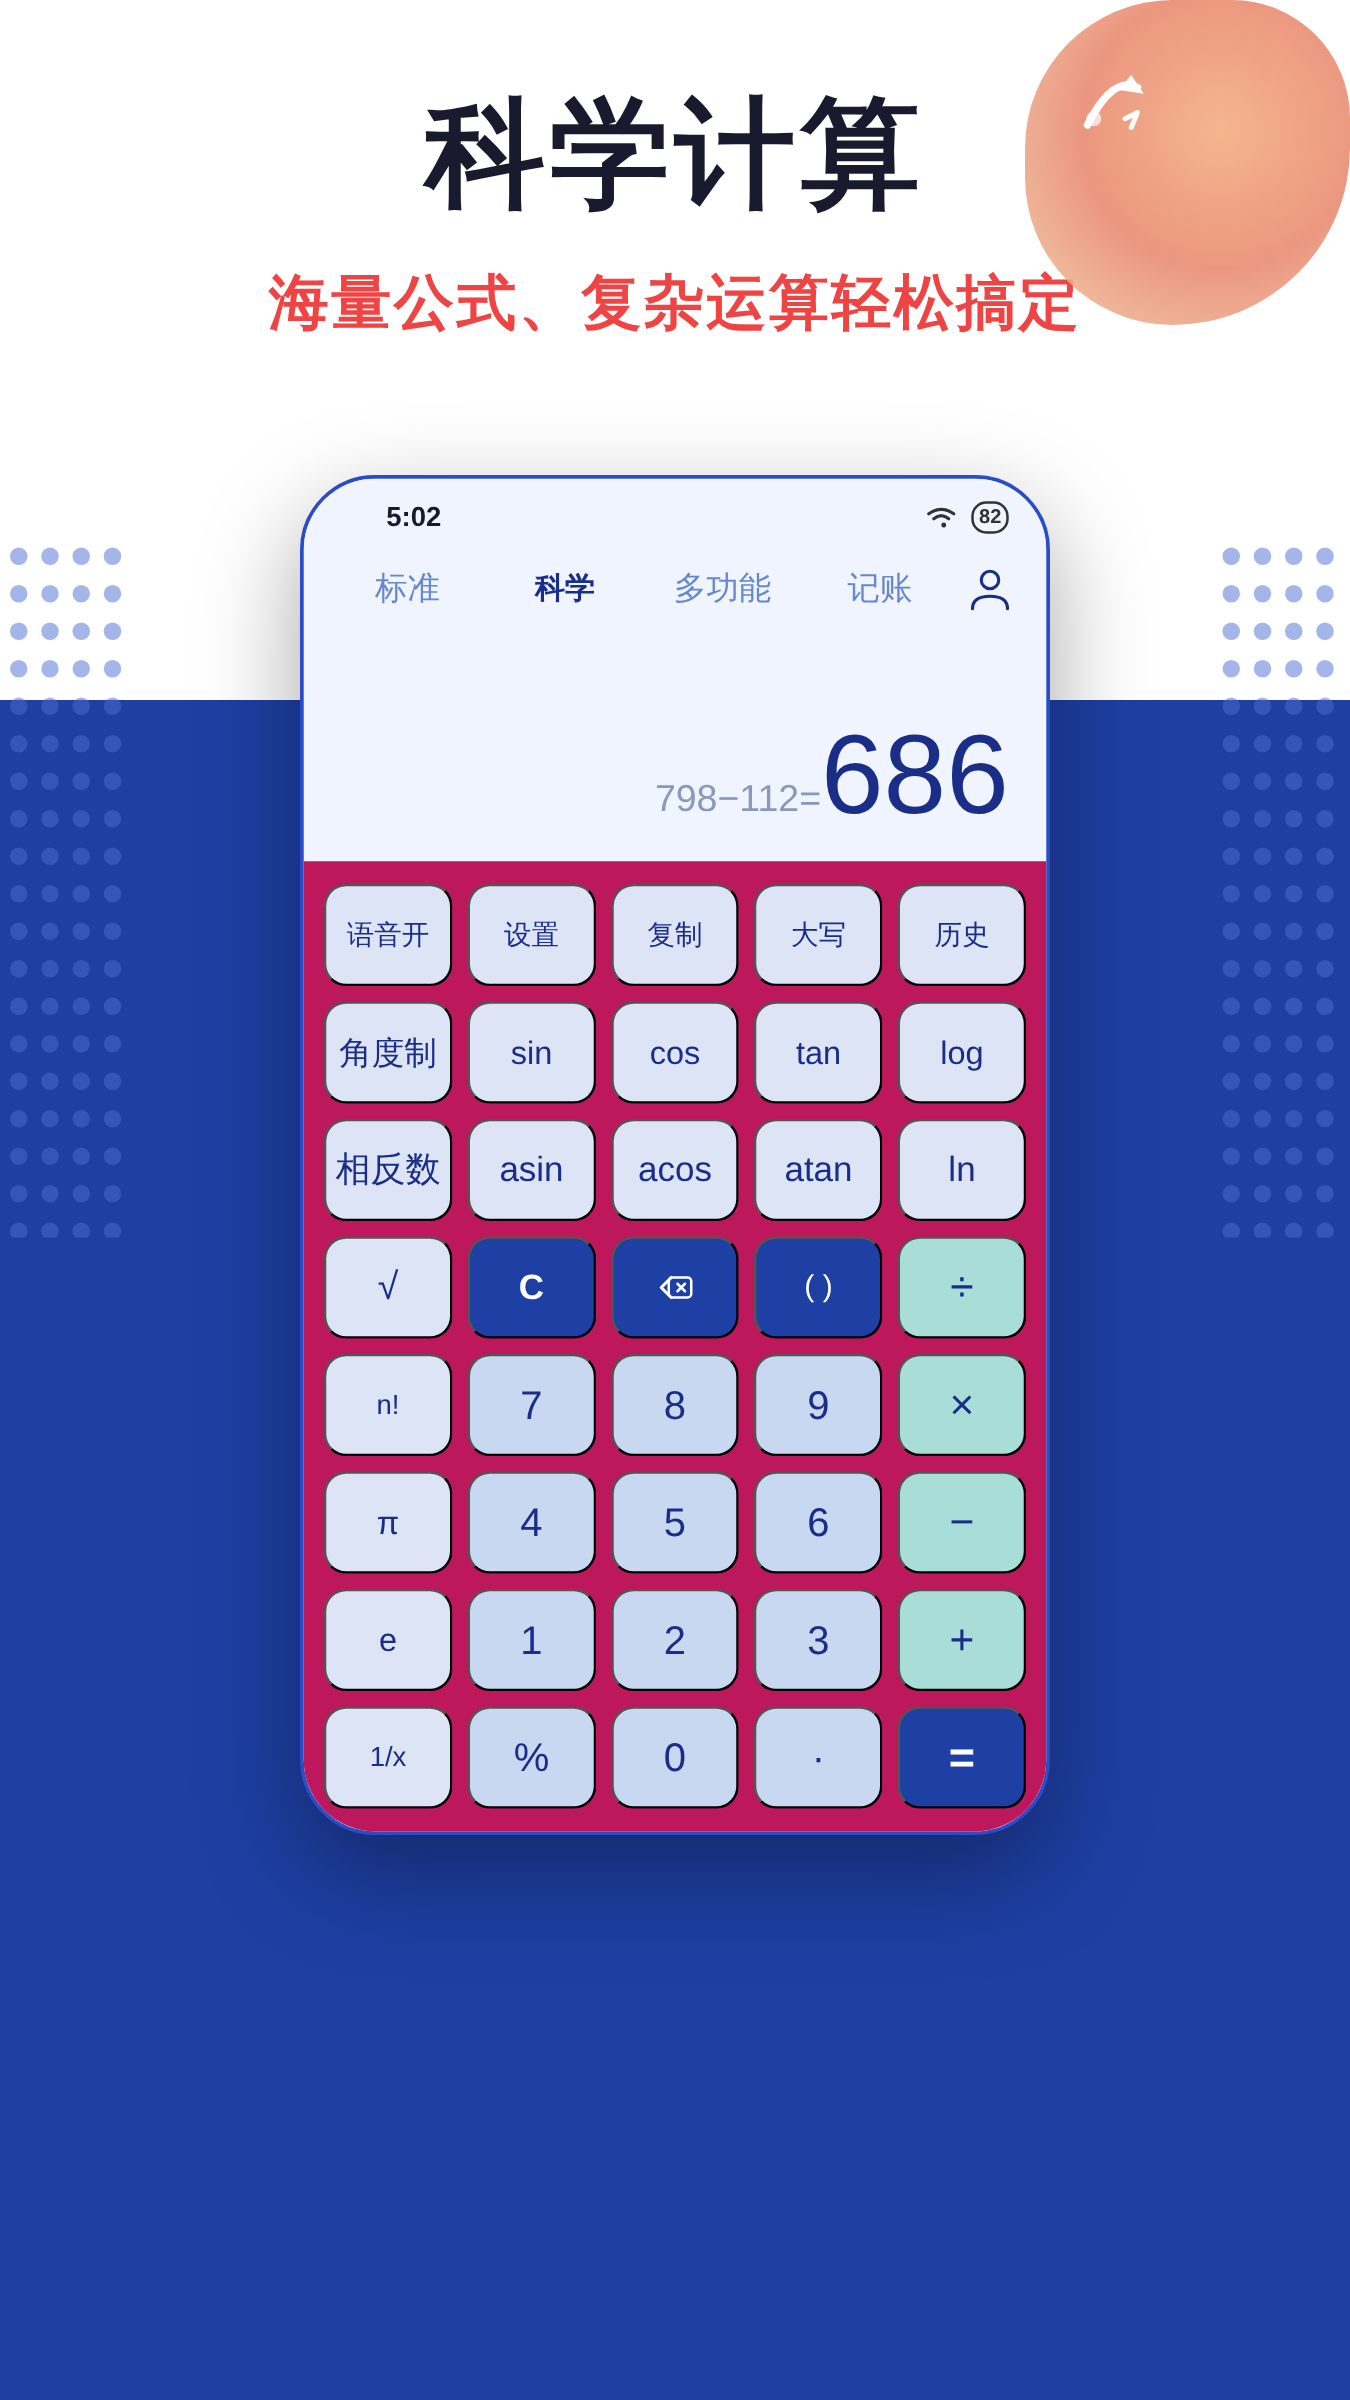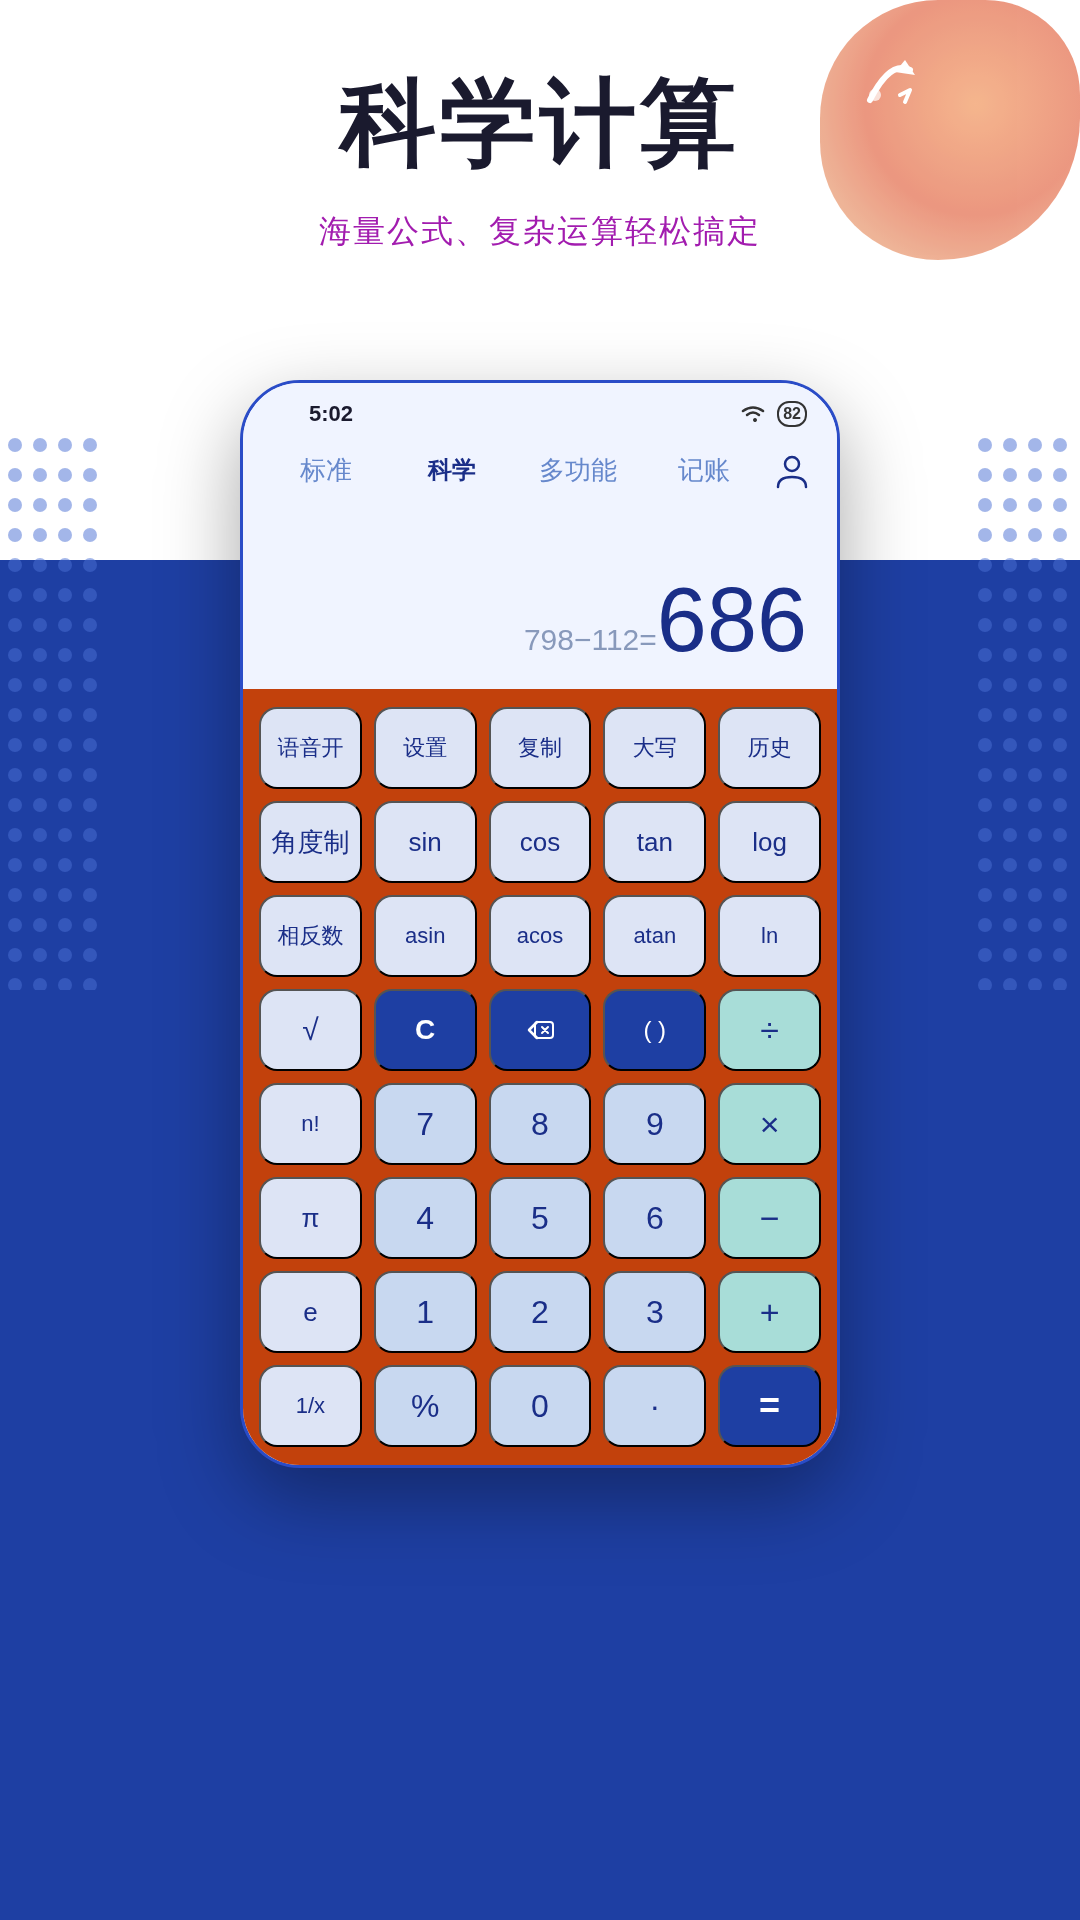--- a/index.html
+++ b/index.html
@@ -28,23 +28,23 @@
     }
 
     .hero-title {
       font-size: 96px;
       font-weight: 900;
       color: #1a1a2e;
       letter-spacing: 4px;
     }
 
     .hero-subtitle {
-      font-size: 32px;
-      font-weight: 400;
-      color: #a21caf;
+      font-size: 48px;
+      font-weight: 700;
+      color: #ef4444;
       margin-top: 20px;
       letter-spacing: 2px;
     }
 
     
     .blob {
       position: absolute;
       top: 0;
       right: 0;
       width: 260px;
@@ -189,21 +189,21 @@
 
     .calc-result {
       font-size: 90px;
       font-weight: 400;
       color: #1a2e88;
       line-height: 1;
     }
 
     
     .keypad {
-      background: #c2410c;
+      background: #be185d;
       padding: 18px 16px;
       display: grid;
       grid-template-columns: repeat(5, 1fr);
       gap: 12px;
     }
 
     .key {
       border-radius: 18px;
       height: 82px;
       display: flex;
@@ -226,21 +226,21 @@
     .key-trig {
       background: #dde4f5;
       color: #1a2e88;
       font-size: 26px;
     }
 
     
     .key-inv {
       background: #dde4f5;
       color: #1a2e88;
-      font-size: 22px;
+      font-size: 28px;
     }
 
     
     .key-sqrt {
       background: #dde4f5;
       color: #1a2e88;
       font-size: 30px;
     }
     .key-clear {
       background: #1e3fa3;

